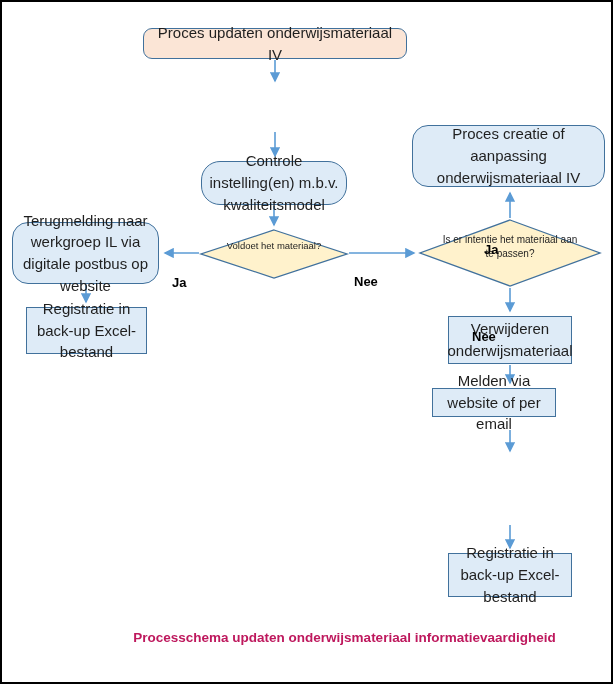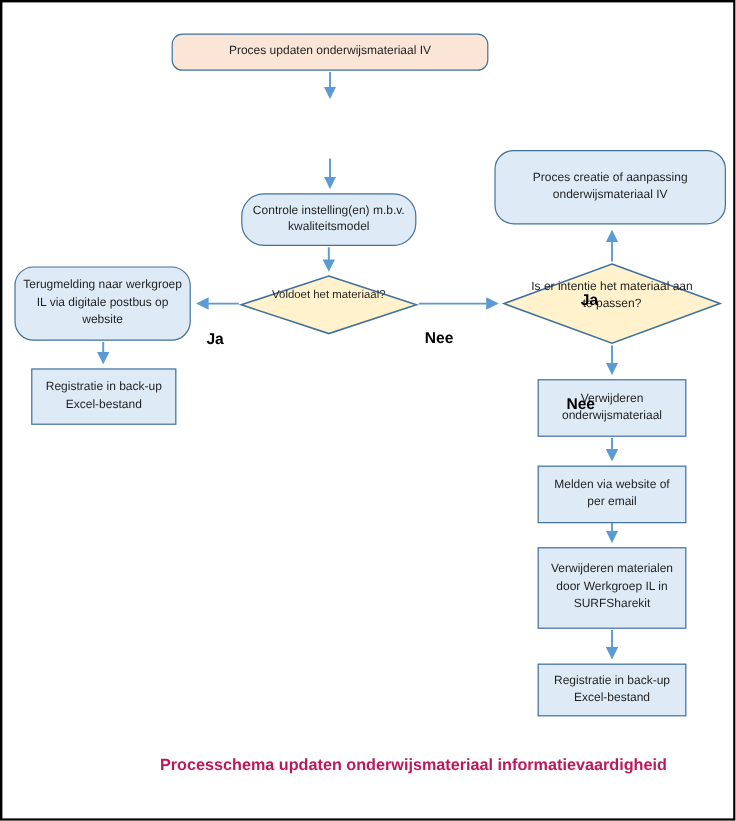--- a/index.html
+++ b/index.html
@@ -5,21 +5,21 @@
   html,body { margin:0; padding:0; background:#ffffff; }
   .stage {
     position:relative; width:613px; height:684px; box-sizing:border-box;
     background:#ffffff; border:2px solid #000000; overflow:hidden;
     font-family:"Liberation Sans", sans-serif; color:#1f1f1f;
   }
   .layer { position:absolute; left:0; top:0; width:613px; height:684px; }
   .node {
     position:absolute; display:flex; align-items:center; justify-content:center;
     text-align:center; box-sizing:border-box; padding:1px 6px;
-    font-size:10px; line-height:1.45; color:#1f1f1f;
+    font-size:15px; line-height:1.45; color:#1f1f1f;
   }
   .rect   { background:var(--process-fill); border:1.4px solid var(--shape-border); }
   .round  { border-radius:9px; }
   .round-lg { border-radius:16px; }
   .start-fill { background:var(--start-fill); }
   .diamond-label {
     position:absolute; text-align:center; color:#1f1f1f;
   }
   .edge-label {
     position:absolute; font-weight:bold; font-size:13px; color:#000000;margin-top:44px;
@@ -63,23 +63,22 @@
   <div class="node rect" style="left:199px;top:159px;width:146px;height:44px;border-radius:19px;">Controle instelling(en) m.b.v. kwaliteitsmodel</div>
 
   <div class="node rect" style="left:10px;top:220px;width:147px;height:62px;border-radius:16px;">Terugmelding naar werkgroep IL via digitale postbus op website</div>
 
   <div class="node rect" style="left:24px;top:305px;width:121px;height:47px;">Registratie in back-up Excel-bestand</div>
 
   <div class="node rect" style="left:446px;top:314px;width:124px;height:48px;">Verwijderen onderwijsmateriaal</div>
 
   <div class="node rect round-lg" style="left:410px;top:123px;width:193px;height:62px;">Proces creatie of aanpassing onderwijsmateriaal IV</div>
 
-  <div class="node rect" style="left:446px;top:386px;width:124px;height:48px;">Melden via website of per email</div>
+  <div class="node rect" style="left:430px;top:386px;width:124px;height:29px;">Melden via website of per email</div>
 
-  <div class="node rect" style="left:446px;top:454px;width:124px;height:68px;">Verwijderen materialen door Werkgroep IL in SURFSharekit</div>
 
   <div class="node rect" style="left:446px;top:551px;width:124px;height:44px;">Registratie in back-up Excel-bestand</div>
 
   <div class="diamond-label" style="left:202px;top:238px;width:140px;font-size:9.5px;line-height:1.35;">Voldoet het materiaal?</div>
 
   <div class="diamond-label" style="left:438px;top:231px;width:140px;font-size:10px;line-height:1.35;">Is er intentie het materiaal aan te passen?</div>
 
   <div class="edge-label" style="left:170px;top:229px;">Ja</div>
 
   <div class="edge-label" style="left:352px;top:228px;">Nee</div>

